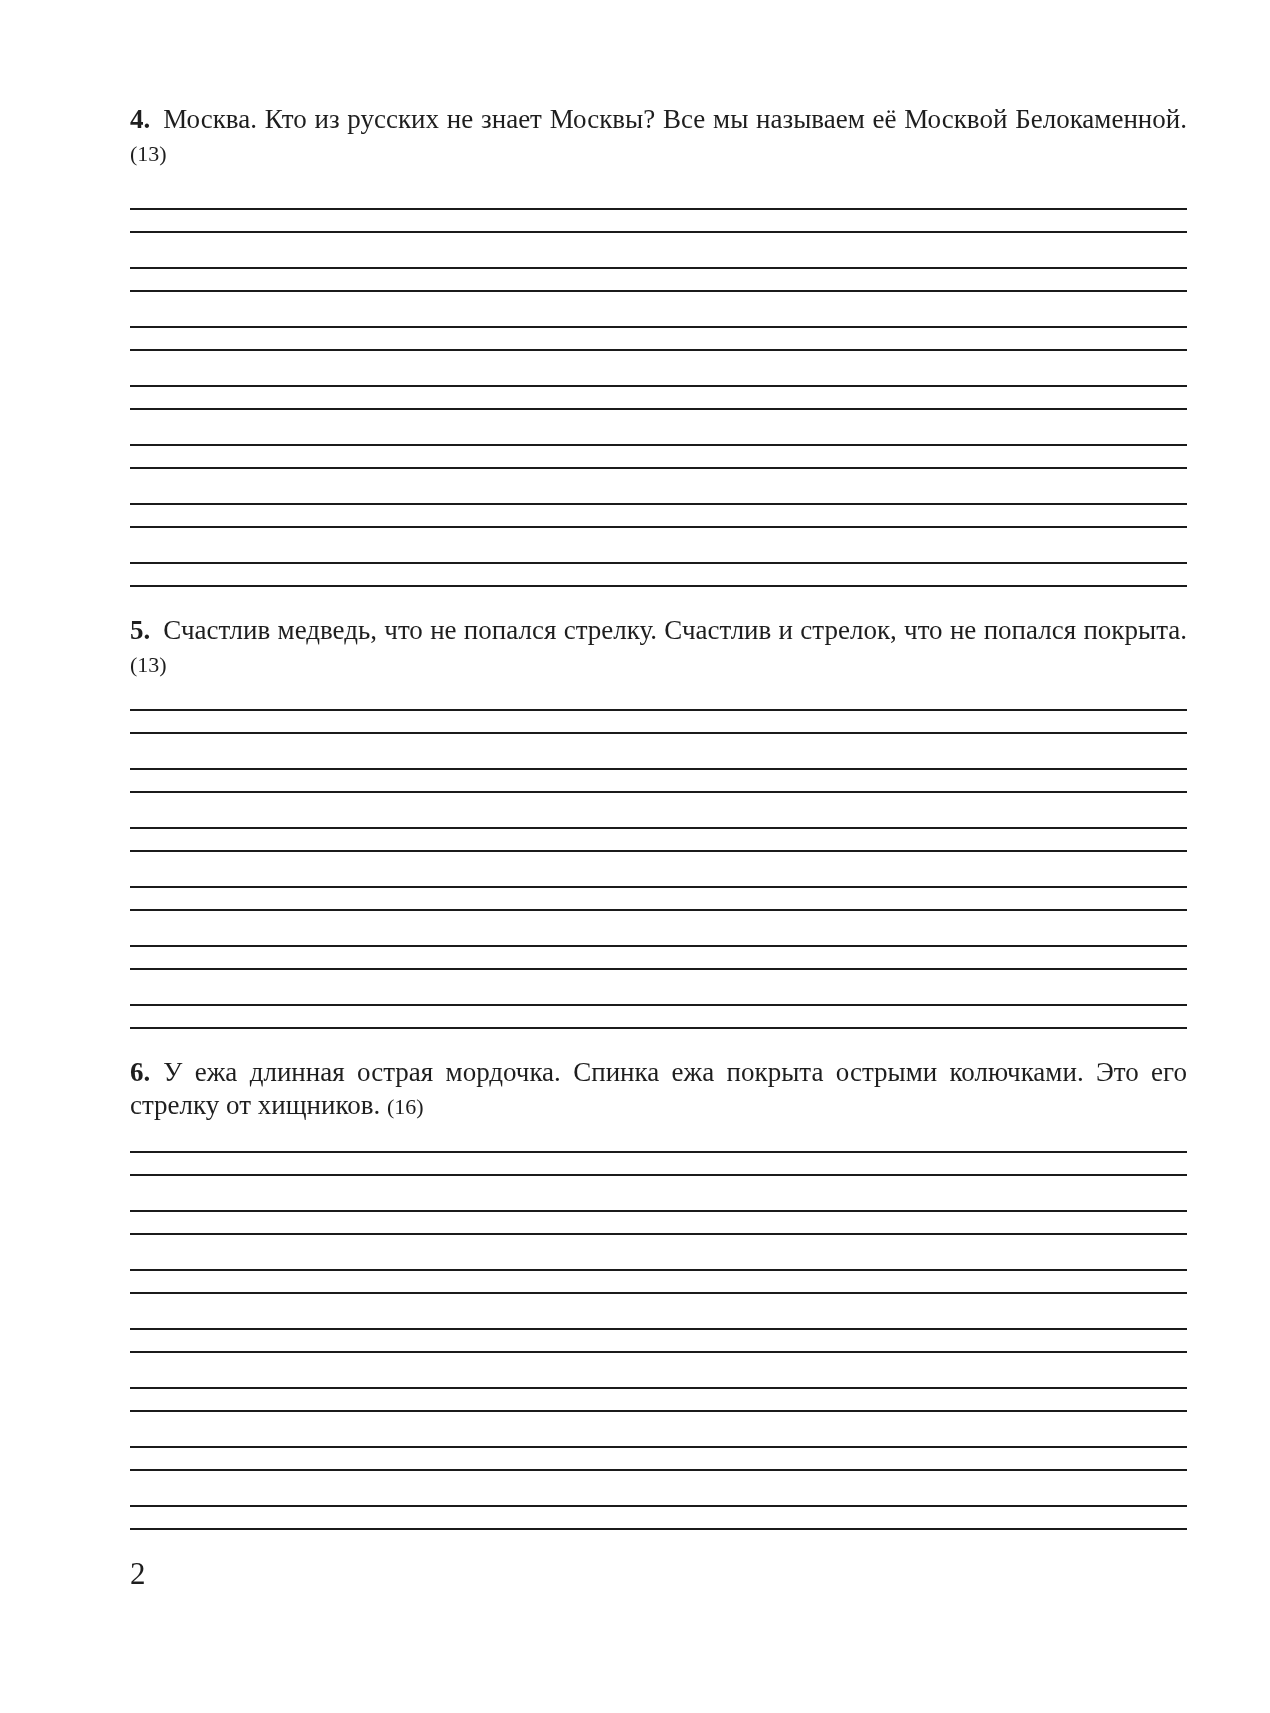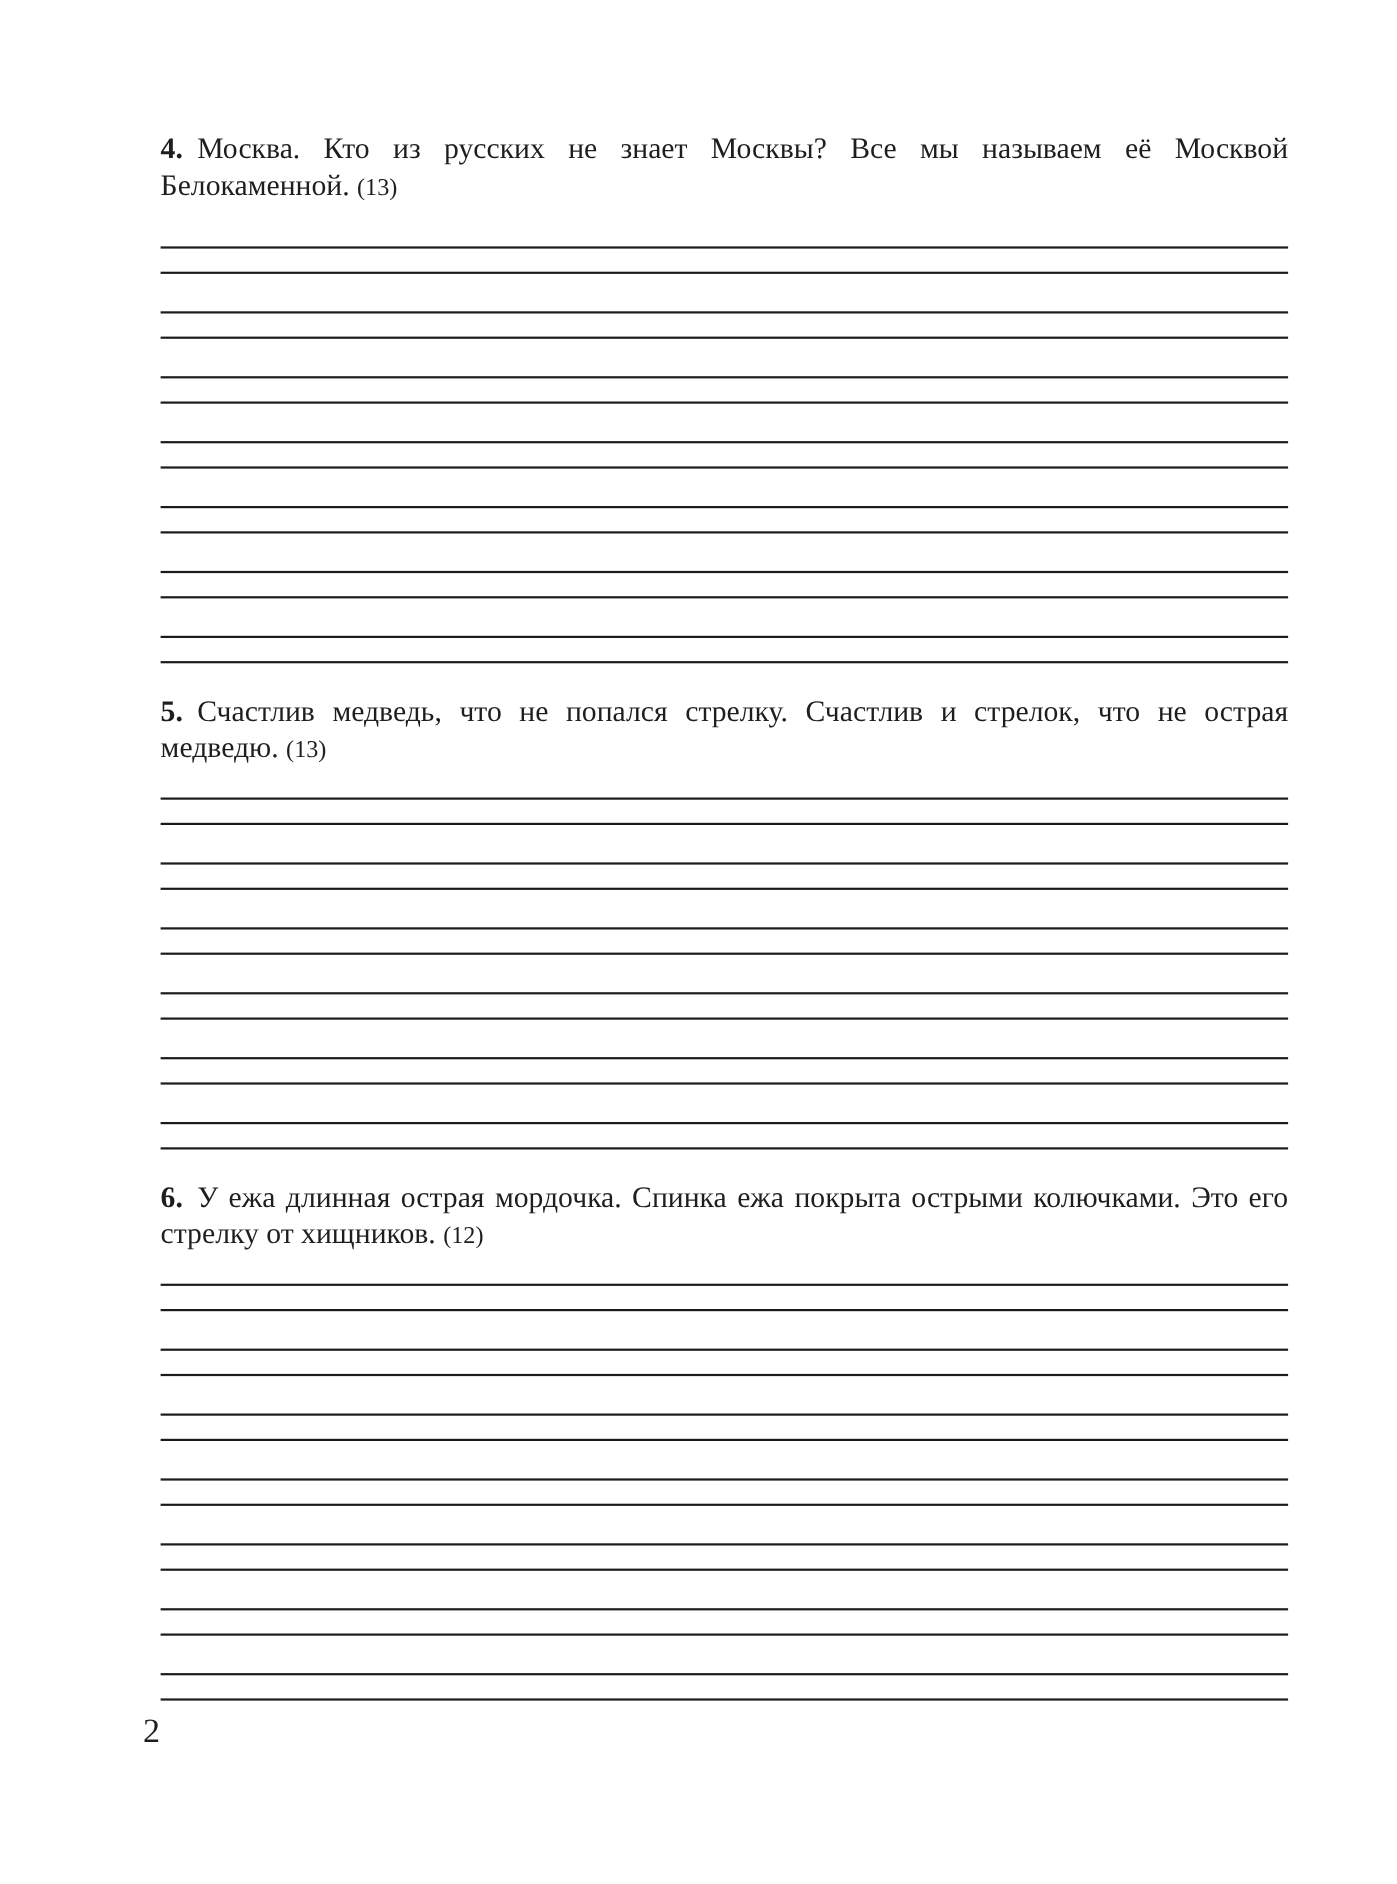--- a/index.html
+++ b/index.html
@@ -15,21 +15,21 @@
     overflow: hidden;
     font-family: "Liberation Serif", "DejaVu Serif", serif;
     color: #1e1e1e;
   }
   .content {
     position: absolute;
     left: 130px;
     top: 103px;
     width: 1057px;
   }
-  .exercise { margin: 16px; }
+  .exercise { margin: 0; }
   .exercise + .exercise { margin-top: 27px; }
   .heading {
     margin: 0;
     font-size: 27px;
     line-height: 33px;
     text-align: justify;
     color: #1e1e1e;
   }
   .num {
     font-weight: bold;
@@ -91,21 +91,21 @@
             <div class="rule"></div>
           </div>
           <div class="pair">
             <div class="rule"></div>
             <div class="rule"></div>
           </div>
         </div>
     </section>
 
     <section class="exercise">
-      <p class="heading"><span class="num">5.</span><span>Счастлив медведь, что не попался стрелку. Счастлив и стрелок, что не острая медведю.</span> <span class="count">(13)</span></p>
+      <p class="heading"><span class="num">5.</span><span>Счастлив медведь, что не попался стрелку. Счастлив и стрелок, что не попался покрыта.</span> <span class="count">(13)</span></p>
       <div class="lines">
           <div class="pair">
             <div class="rule"></div>
             <div class="rule"></div>
           </div>
           <div class="pair">
             <div class="rule"></div>
             <div class="rule"></div>
           </div>
           <div class="pair">
@@ -121,21 +121,21 @@
             <div class="rule"></div>
           </div>
           <div class="pair">
             <div class="rule"></div>
             <div class="rule"></div>
           </div>
         </div>
     </section>
 
     <section class="exercise">
-      <p class="heading"><span class="num">6.</span><span>У ежа длинная острая мордочка. Спинка ежа покрыта острыми колючками. Это его стрелку от хищников.</span> <span class="count">(12)</span></p>
+      <p class="heading"><span class="num">6.</span><span>У ежа длинная острая мордочка. Спинка ежа покрыта острыми колючками. Это его стрелку от хищников.</span> <span class="count">(16)</span></p>
       <div class="lines">
           <div class="pair">
             <div class="rule"></div>
             <div class="rule"></div>
           </div>
           <div class="pair">
             <div class="rule"></div>
             <div class="rule"></div>
           </div>
           <div class="pair">

